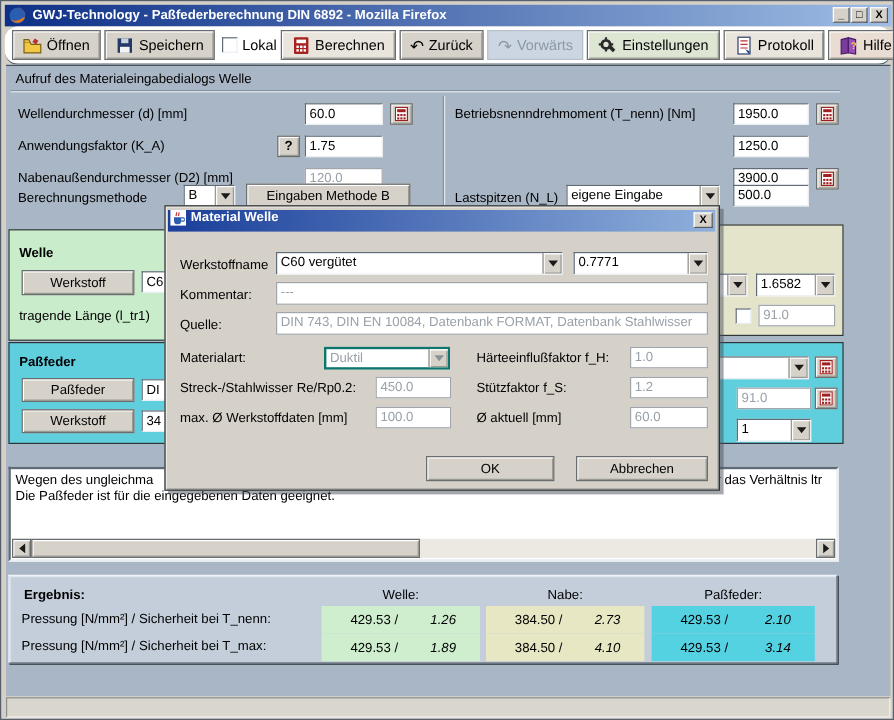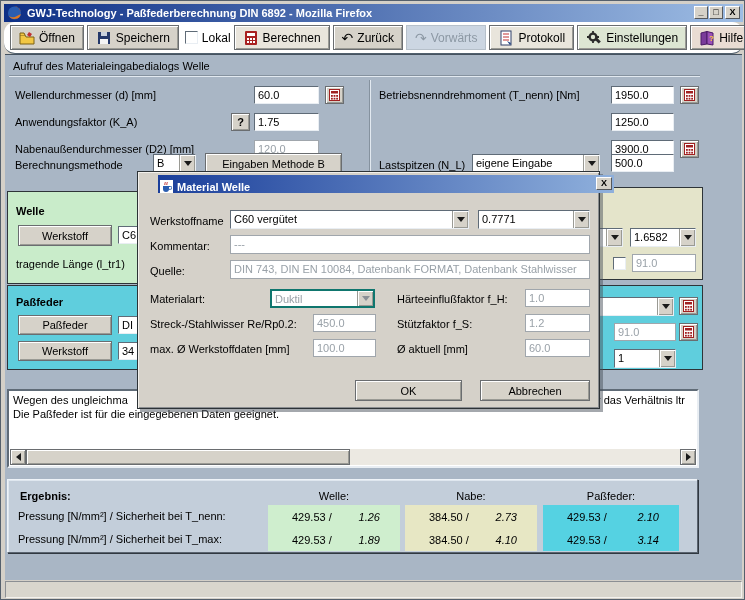--- a/index.html
+++ b/index.html
@@ -74,22 +74,22 @@
   #results{position:absolute;left:6px;top:478px;width:691px;height:74px;background:#c3ceda;
     border:1px solid;border-color:#eef3f8 #5a6470 #5a6470 #eef3f8;
     box-shadow:1px 1px 0 #303840, inset 1px 1px 0 #dfe7ef;}
   .rcell{position:absolute;height:23px;display:flex;align-items:center;font-size:11px;}
   .rcell .n1{margin-left:24px;} .rcell .n2{margin-left:auto;margin-right:20px;font-style:italic;}
   .chead{position:absolute;text-align:center;font-size:11px;}
   
   #dialog{position:absolute;left:136px;top:170px;width:463px;height:238px;background:#d5d1c9;
     border:1px solid #2c3236;box-shadow:inset 1px 1px 0 #f2f0ec, inset -1px -1px 0 #8a8d90,
     3px 3px 0 rgba(73,82,92,.5);z-index:10;}
-  #dtitle{position:absolute;left:20px;top:3px;width:456px;height:18px;
-    background:linear-gradient(to right,#1a3e9a,#8fb0dc);display:flex;align-items:flex-end;}
+  #dtitle{position:absolute;left:2px;top:3px;width:456px;height:18px;
+    background:linear-gradient(to right,#1a3e9a,#8fb0dc);display:flex;align-items:flex-start;}
   #dtitle .ttl{color:#fff;font-weight:bold;font-size:11px;margin-left:4px;}
   
   #statusbar{position:absolute;left:4px;top:580px;width:737px;height:17px;background:#d9d6cd;
     border:1px solid;border-color:#8b8f93 #f4f2ee #f4f2ee #8b8f93;}
 </style>
 </head>
 <body>
 
 <div id="win">
 
@@ -145,44 +145,44 @@
       <span>Berechnen</span>
     </div>
     <div class="tbtn">
       <span class="arrowchar">↶</span>
       <span>Zurück</span>
     </div>
     <div class="tbtn dis">
       <span class="arrowchar">↷</span>
       <span>Vorwärts</span>
     </div>
-    <div class="tbtn white">
-      <span class="tico"><svg width="16" height="16" viewBox="0 0 16 16">
-            <rect x="3" y="1" width="10" height="14" fill="#fff" stroke="#30406a"></rect>
-            <g stroke="#c03030">
-              <line x1="5" y1="4" x2="11" y2="4"></line>
-              <line x1="5" y1="7" x2="11" y2="7"></line>
-              <line x1="5" y1="10" x2="11" y2="10"></line>
-            </g>
-            <path d="M9 11l4 2-1 2z" fill="#204080"></path>
-          </svg></span>
-      <span>Protokoll</span>
-    </div>
     <div class="tbtn green">
       <span class="tico"><svg width="16" height="16" viewBox="0 0 16 16">
             <circle cx="7" cy="7" r="3.4" fill="none" stroke="#2a2a2a" stroke-width="2.4"></circle>
             <g stroke="#2a2a2a" stroke-width="1.8">
               <line x1="7" y1="1" x2="7" y2="3"></line>
               <line x1="7" y1="11" x2="7" y2="13"></line>
               <line x1="1" y1="7" x2="3" y2="7"></line>
               <line x1="11" y1="7" x2="13" y2="7"></line>
             </g>
             <rect x="9" y="9" width="6" height="3" transform="rotate(45 12 10)" fill="#2a2a2a"></rect>
           </svg></span>
       <span>Einstellungen</span>
+    </div>
+    <div class="tbtn white">
+      <span class="tico"><svg width="16" height="16" viewBox="0 0 16 16">
+            <rect x="3" y="1" width="10" height="14" fill="#fff" stroke="#30406a"></rect>
+            <g stroke="#c03030">
+              <line x1="5" y1="4" x2="11" y2="4"></line>
+              <line x1="5" y1="7" x2="11" y2="7"></line>
+              <line x1="5" y1="10" x2="11" y2="10"></line>
+            </g>
+            <path d="M9 11l4 2-1 2z" fill="#204080"></path>
+          </svg></span>
+      <span>Protokoll</span>
     </div>
     <div class="tbtn pink">
       <span class="tico"><svg width="16" height="16" viewBox="0 0 16 16">
             <path d="M2 3l6-1.5V14L2 15z" fill="#7a3b9a" stroke="#4a1b66"></path>
             <path d="M14 3L8 1.5V14l6 1z" fill="#9a50b8" stroke="#4a1b66"></path>
             <text x="10" y="11" font-size="8" fill="#ffd040" font-weight="bold">?</text>
           </svg></span>
       <span>Hilfe</span>
     </div>
   </div>

